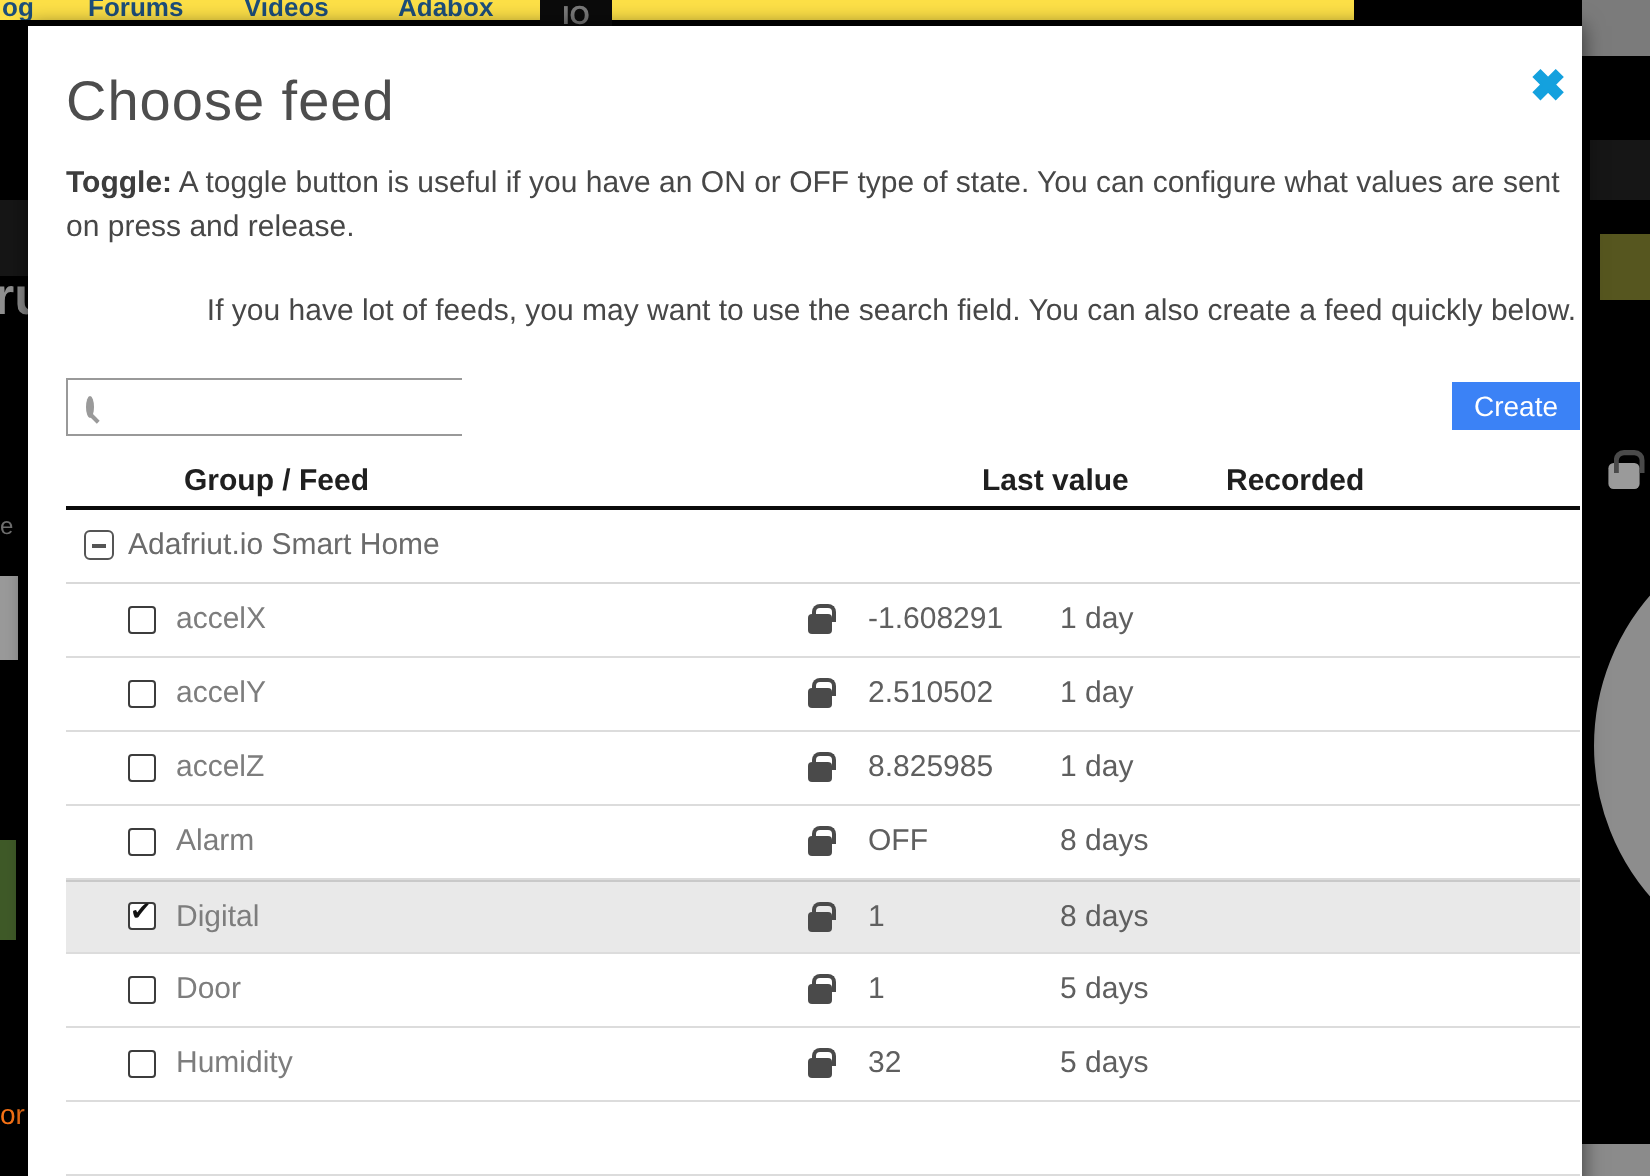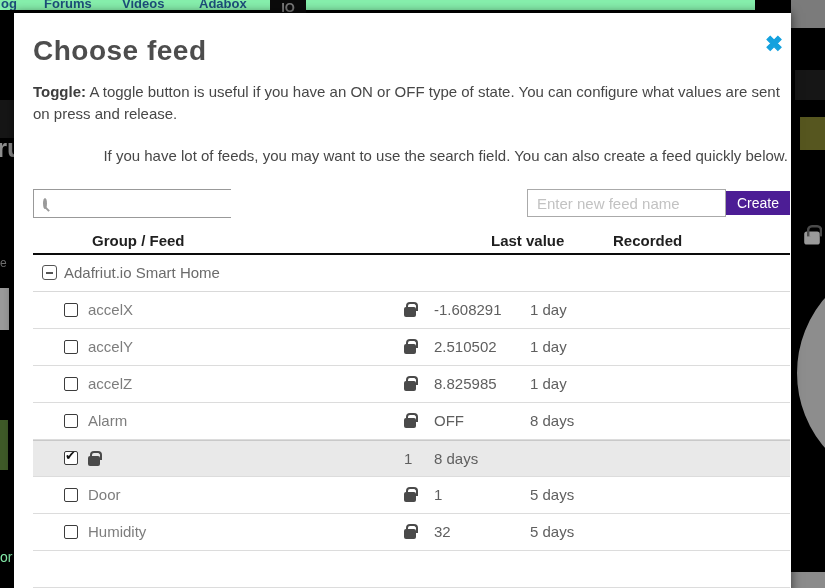--- a/index.html
+++ b/index.html
@@ -1,49 +1,49 @@
 <!DOCTYPE html>
 <html><head>
 <meta charset="utf-8">
 <style>
   * { margin:0; padding:0; box-sizing:border-box; }
   html,body { width:825px; height:588px; overflow:hidden; background:#000;
     font-family:"Liberation Sans","DejaVu Sans",sans-serif; }
 
   
-  .nav-bar { position:absolute; left:0; top:0; width:755px; height:10px;
-    background:#86efac; overflow:hidden; z-index:1; }
+  .nav-bar { position:absolute; left:0; top:0; width:677px; height:10px;
+    background:#fde047; overflow:hidden; z-index:1; }
   .nav-item { position:absolute; top:-4px; color:#1d4e7a; font-weight:bold;
     font-size:13px; }
   .nav-active-box { position:absolute; left:270px; top:0; width:36px; height:14px;
     background:#0b0b0b; color:#7a7a7a; font-weight:bold; font-size:13px;
     text-align:center; line-height:15px; z-index:2; overflow:hidden; }
   .bg-frag { position:absolute; z-index:0; }
   .bg-left-dark1 { left:0; top:100px; width:14px; height:38px; background:#161616; }
   .bg-left-ru { left:-3px; top:133px; width:17px; height:30px; overflow:hidden;
     color:#8f8f8f; font-size:26px; font-weight:bold; }
   .bg-left-e { left:0; top:256px; width:10px; height:14px; overflow:hidden;
     color:#6f6f6f; font-size:12px; }
   .bg-left-graybox { left:0; top:288px; width:9px; height:42px; background:#9a9a9a; }
   .bg-left-greenbox { left:0; top:420px; width:8px; height:50px; background:#3f5a28; }
   .bg-left-or { left:0; top:549px; width:14px; height:16px; overflow:hidden;
-    color:#86efac; font-size:14px; }
+    color:#f97316; font-size:14px; }
   .bg-right-nav { left:791px; top:0; width:34px; height:28px; background:#7b7b7b; }
   .bg-right-darkrow { left:795px; top:70px; width:30px; height:30px; background:#161616; }
   .bg-right-olive { left:800px; top:117px; width:25px; height:33px; background:#56561f; }
   .bg-right-lock { left:806px; top:228px; }
   .bg-right-ring { left:797px; top:258px; width:230px; height:230px;
     border-radius:50%; border:42px solid #8d8d8d; }
   .bg-right-bottom { left:791px; top:572px; width:34px; height:16px; background:#8b8b8b; }
 
   
   .modal { position:absolute; left:14px; top:13px; width:777px; height:640px;
     background:#fff; z-index:5; box-shadow:0 0 10px rgba(0,0,0,.6);
     padding:22px 3px 0 19px; }
-  .modal-title { font-size:28px; font-weight:700; color:#4d4d4d;
+  .modal-title { font-size:28px; font-weight:400; color:#4d4d4d;
     letter-spacing:.5px; margin-bottom:14px; }
   .close-btn { position:absolute; top:18px; right:3px; width:28px; height:26px;
     color:#14a1de; font-size:21px; font-weight:bold; text-align:center;
     line-height:26px; cursor:pointer; -webkit-text-stroke:1.2px #14a1de; }
   .modal p { font-size:15px; color:#474747; line-height:21.5px; width:755px; }
   .p-toggle { margin-bottom:21px; }
   .p-toggle b { color:#3d3d3d; }
   .p-hint { margin-bottom:21px;text-align:right; }
 
   .controls-row { width:757px; display:flex; justify-content:space-between;
@@ -53,21 +53,21 @@
   .search-glyph { width:11px; height:11px; border:2px solid #9a9a9a;
     border-radius:50%; position:relative; display:inline-block; }
   .search-glyph::after { content:""; position:absolute; width:2px; height:6px;
     background:#9a9a9a; transform:rotate(-45deg); right:-3px; bottom:-5px; }
   .search-input { border:none; outline:none; flex:1; height:100%; font-size:14px;
     padding-left:6px; }
   .create-group { display:flex; align-items:center; }
   .newfeed-input { width:199px; height:28px; border:1px solid #aaa; font-size:15px;
     padding:0 9px; color:#444; outline:none; }
   .newfeed-input::placeholder { color:#c2c2c2; }
-  .create-btn { width:64px; height:24px; background:#4c1d95; color:#fff;
+  .create-btn { width:64px; height:24px; background:#3b82f6; color:#fff;
     border:none; font-size:14px; margin-left:0; cursor:pointer;
     font-family:inherit; }
 
   
   .feed-table { width:757px; }
   .thead { display:grid; grid-template-columns:31px 371px 94px auto;
     height:27px; align-items:center; border-bottom:2px solid #0a0a0a;gap:28px; }
   .thead span { font-size:15px; font-weight:bold; color:#1f1f1f; }
   .group-row { display:grid; grid-template-columns:9px 22px auto; height:37px;
     align-items:center; border-bottom:1px solid #d9d9d9; }
@@ -126,21 +126,20 @@
   <p class="p-toggle"><b>Toggle:</b><span> A toggle button is useful if you have an ON or OFF type of state. You can configure what values are sent on press and release.</span></p>
 
   <p class="p-hint">If you have lot of feeds, you may want to use the search field. You can also create a feed quickly below.</p>
 
   <div class="controls-row">
     <div class="search-box">
       <span class="search-glyph"></span>
       <input class="search-input" type="text" style="">
     </div>
     <div class="create-group">
-      <input class="newfeed-input" type="text" placeholder="Enter new feed name" style="">
       <button class="create-btn">Create</button>
     </div>
   </div>
 
   <div class="feed-table">
     <div class="thead">
       <span></span>
       <span>Group / Feed</span>
       <span>Last value</span>
       <span>Recorded</span>
@@ -194,20 +193,21 @@
       <span class="lock"></span>
       <span class="last-value">OFF</span>
       <span class="recorded">8 days</span>
     </div>
 
     <div class="trow highlight">
       <span></span>
       <span class="checkbox">
           <span class="checkmark">✔</span>
         </span>
+      <span class="feed-name">Digital</span>
       <span class="lock"></span>
       <span class="last-value">1</span>
       <span class="recorded">8 days</span>
     </div>
 
     <div class="trow">
       <span></span>
       <span class="checkbox">
           <span class="checkmark"></span>
         </span>

